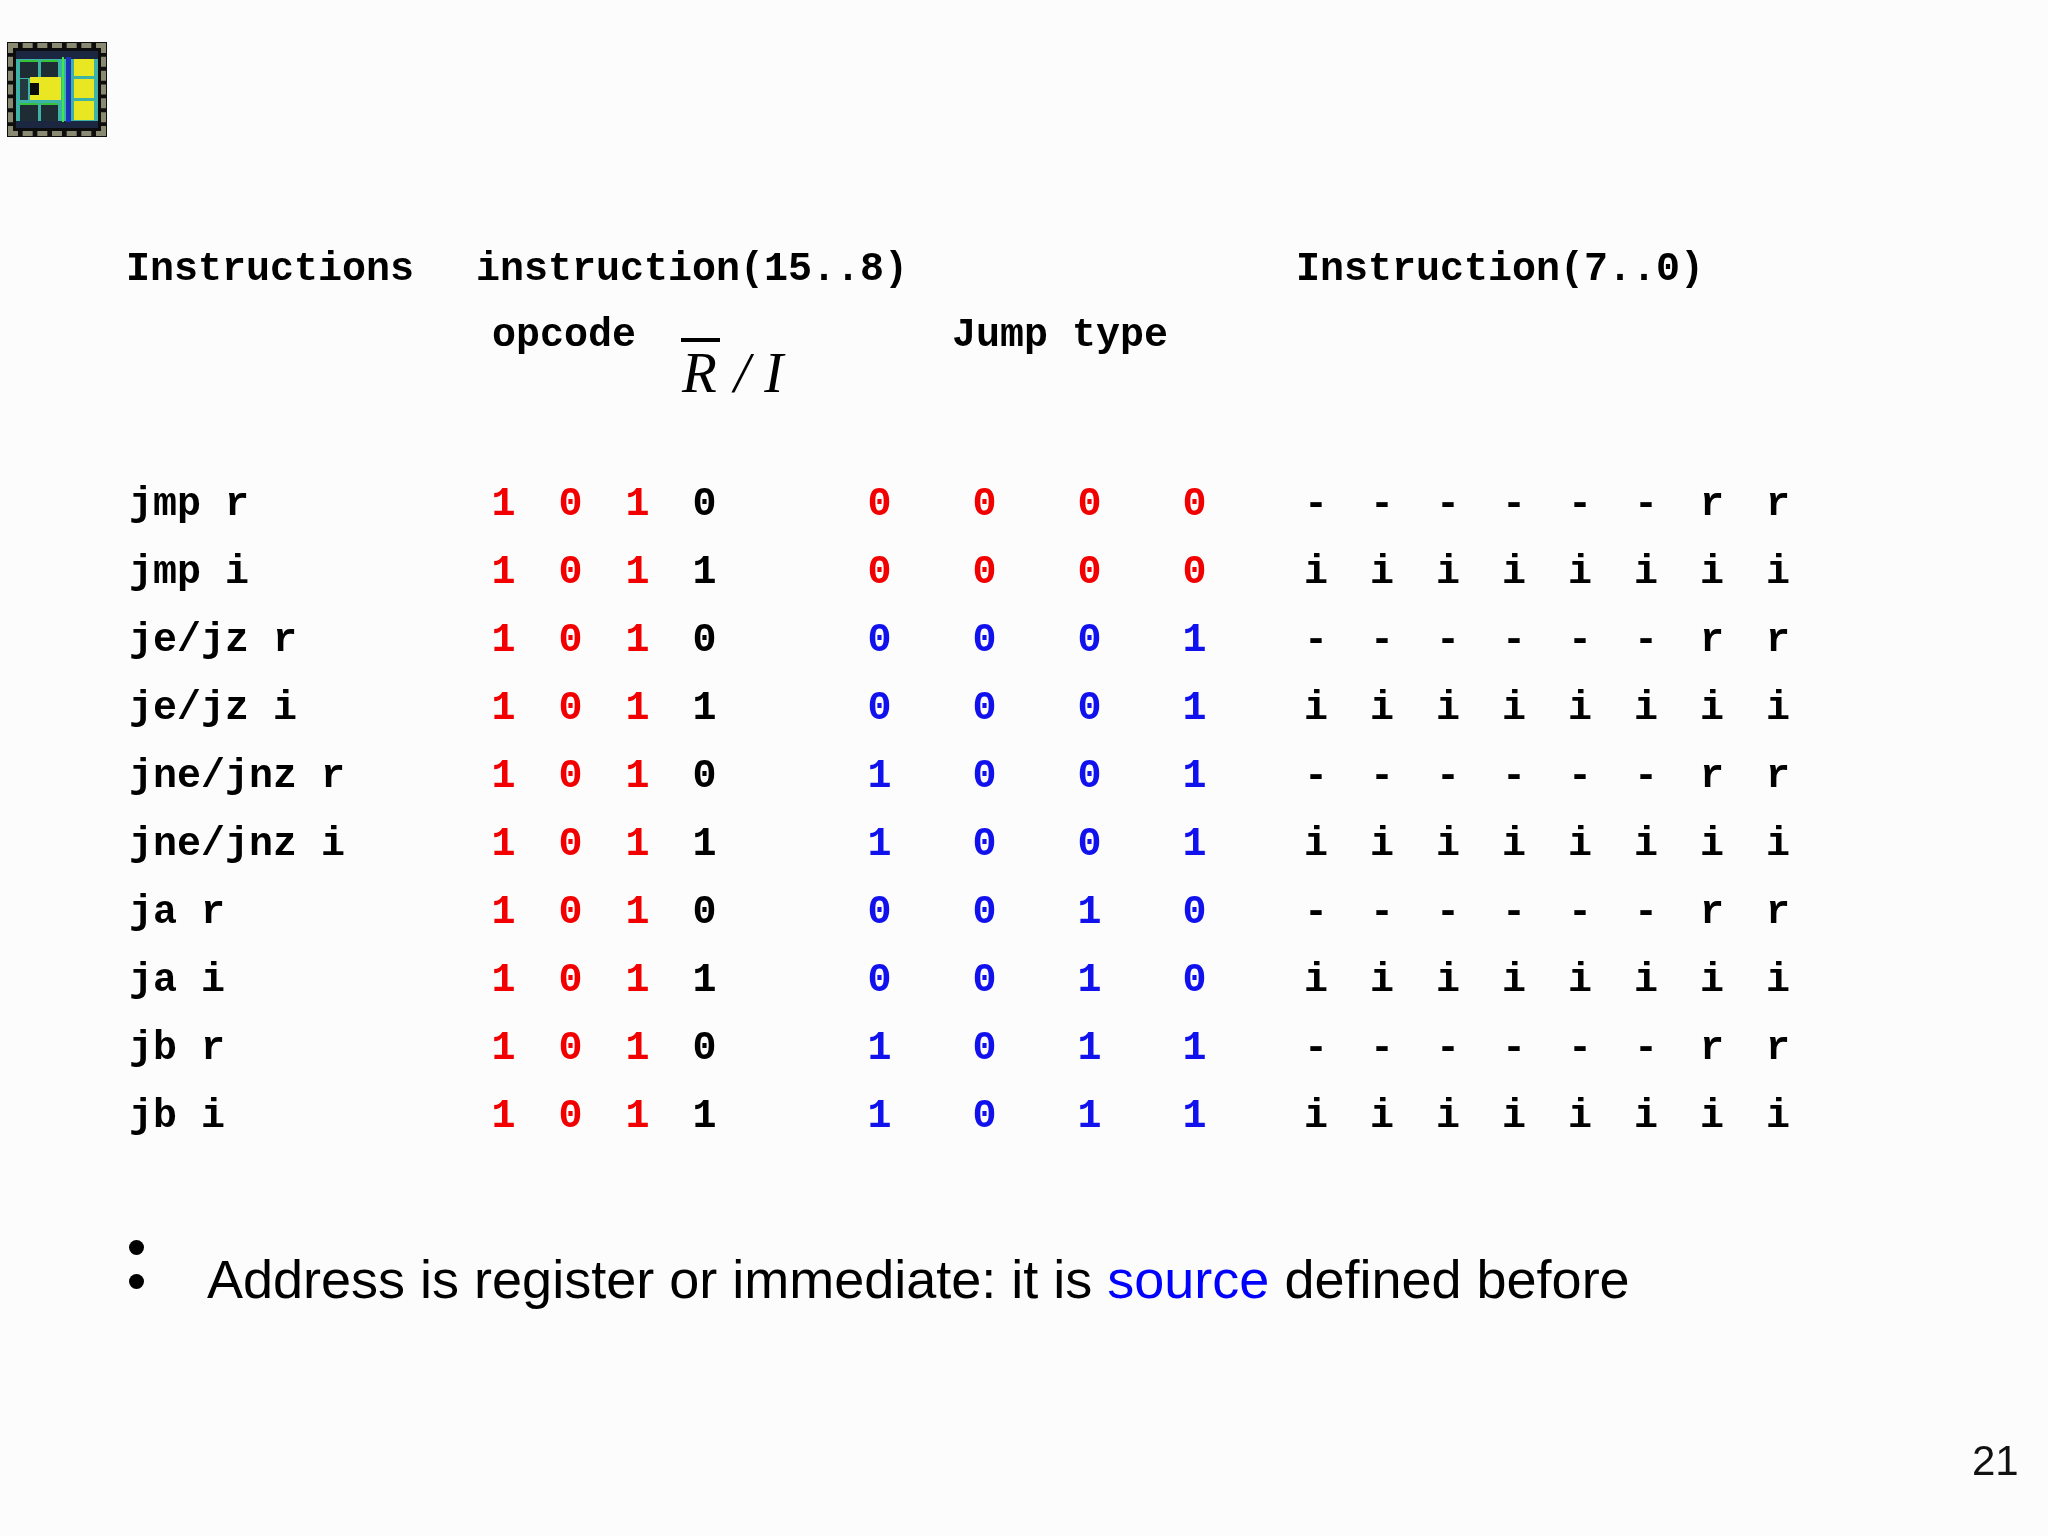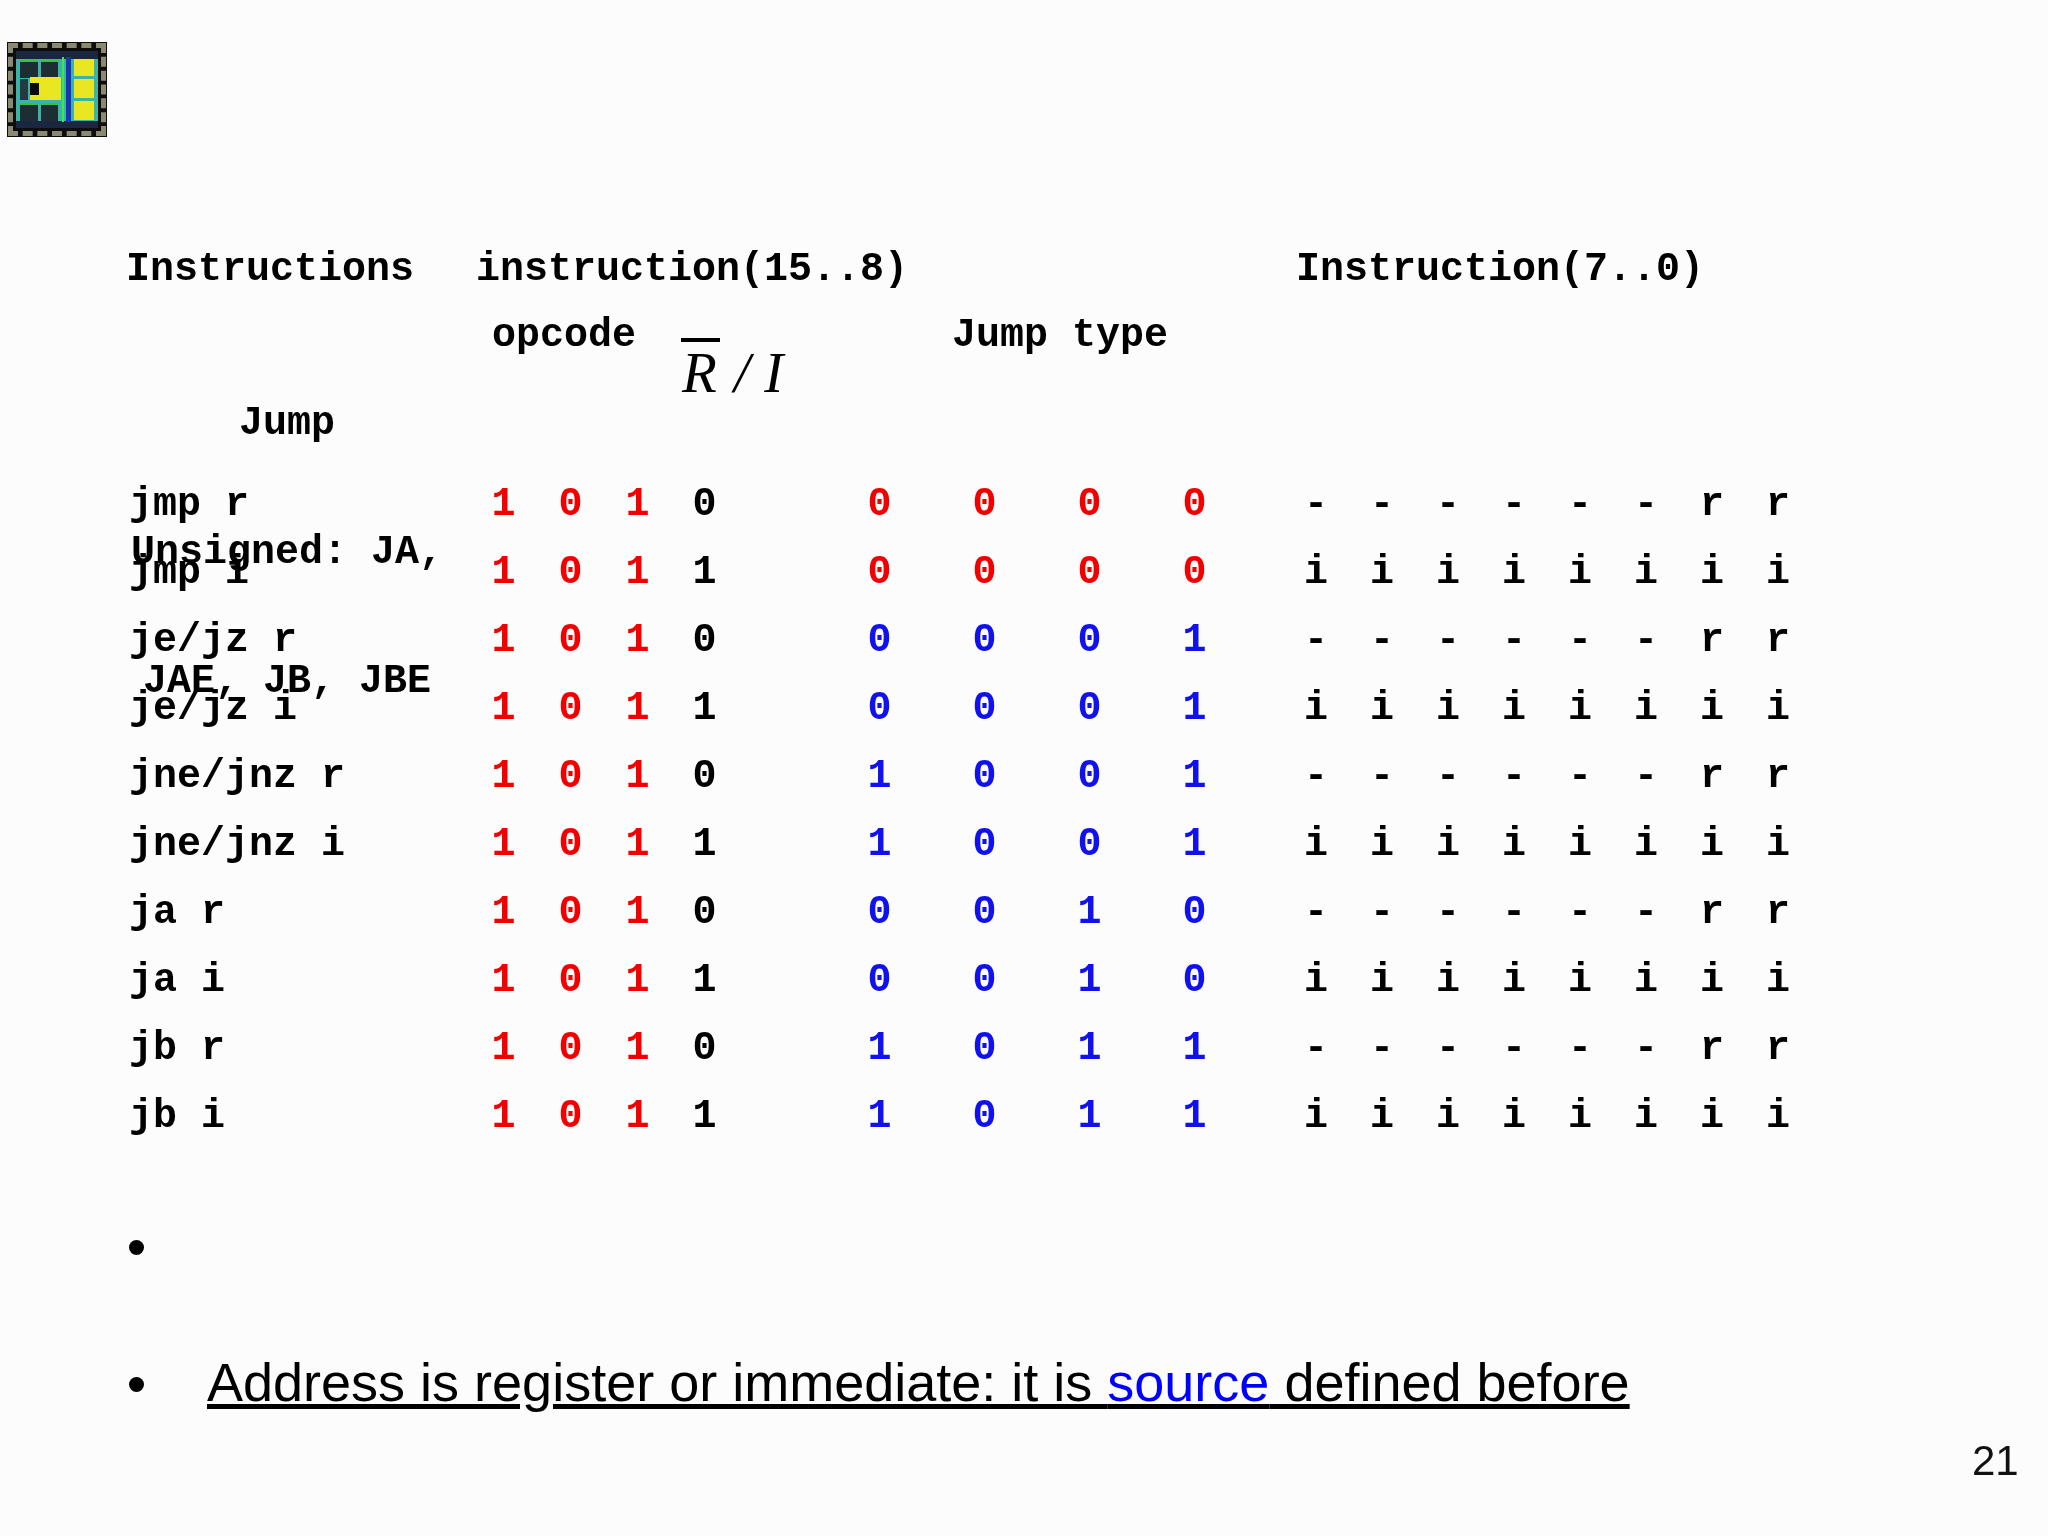--- a/index.html
+++ b/index.html
@@ -67,21 +67,21 @@
   .bit{text-align:center;}
 
   
   .bullet{
     position:absolute;left:129px;height:66px;
     display:flex;align-items:center;
     font-size:54px;color:#000;white-space:pre;
   }
   .bullet .dot{width:15px;height:15px;border-radius:50%;background:#000;flex:0 0 auto;margin-right:63px;margin-top:4px;}
   .bullet0{top:1212px;}
-  .bullet1{top:1349px;text-decoration:underline;}
+  .bullet1{top:1246px;}
 
   
   .pageno{position:absolute;left:1972px;top:1440px;font-size:42px;line-height:1;color:#111;}
 </style>
 </head>
 <body>
 
 <div class="slide">
 
   <div class="chip">
@@ -103,25 +103,20 @@
         <div class="b y3"></div>
     </div>
   </div>
 
 
   <div class="tbl">
     <div class="h1 h-instr">Instructions</div>
     <div class="h1 h-hi">instruction(15..8)</div>
     <div class="h1 h-lo">Instruction(7..0)</div>
 
-    <div class="sub-jump">
-      <div>Jump</div>
-      <div>Unsigned: JA,</div>
-      <div>JAE, JB, JBE</div>
-    </div>
 
     <div class="sub s-opcode">opcode</div>
 
     <div class="formula"><span class="ovl">R</span><span> / I</span></div>
 
     <div class="sub s-jtype">Jump type</div>
 
     <div class="rows" id="rows">
         <div class="row">
           <div class="cell label">jmp r</div>

